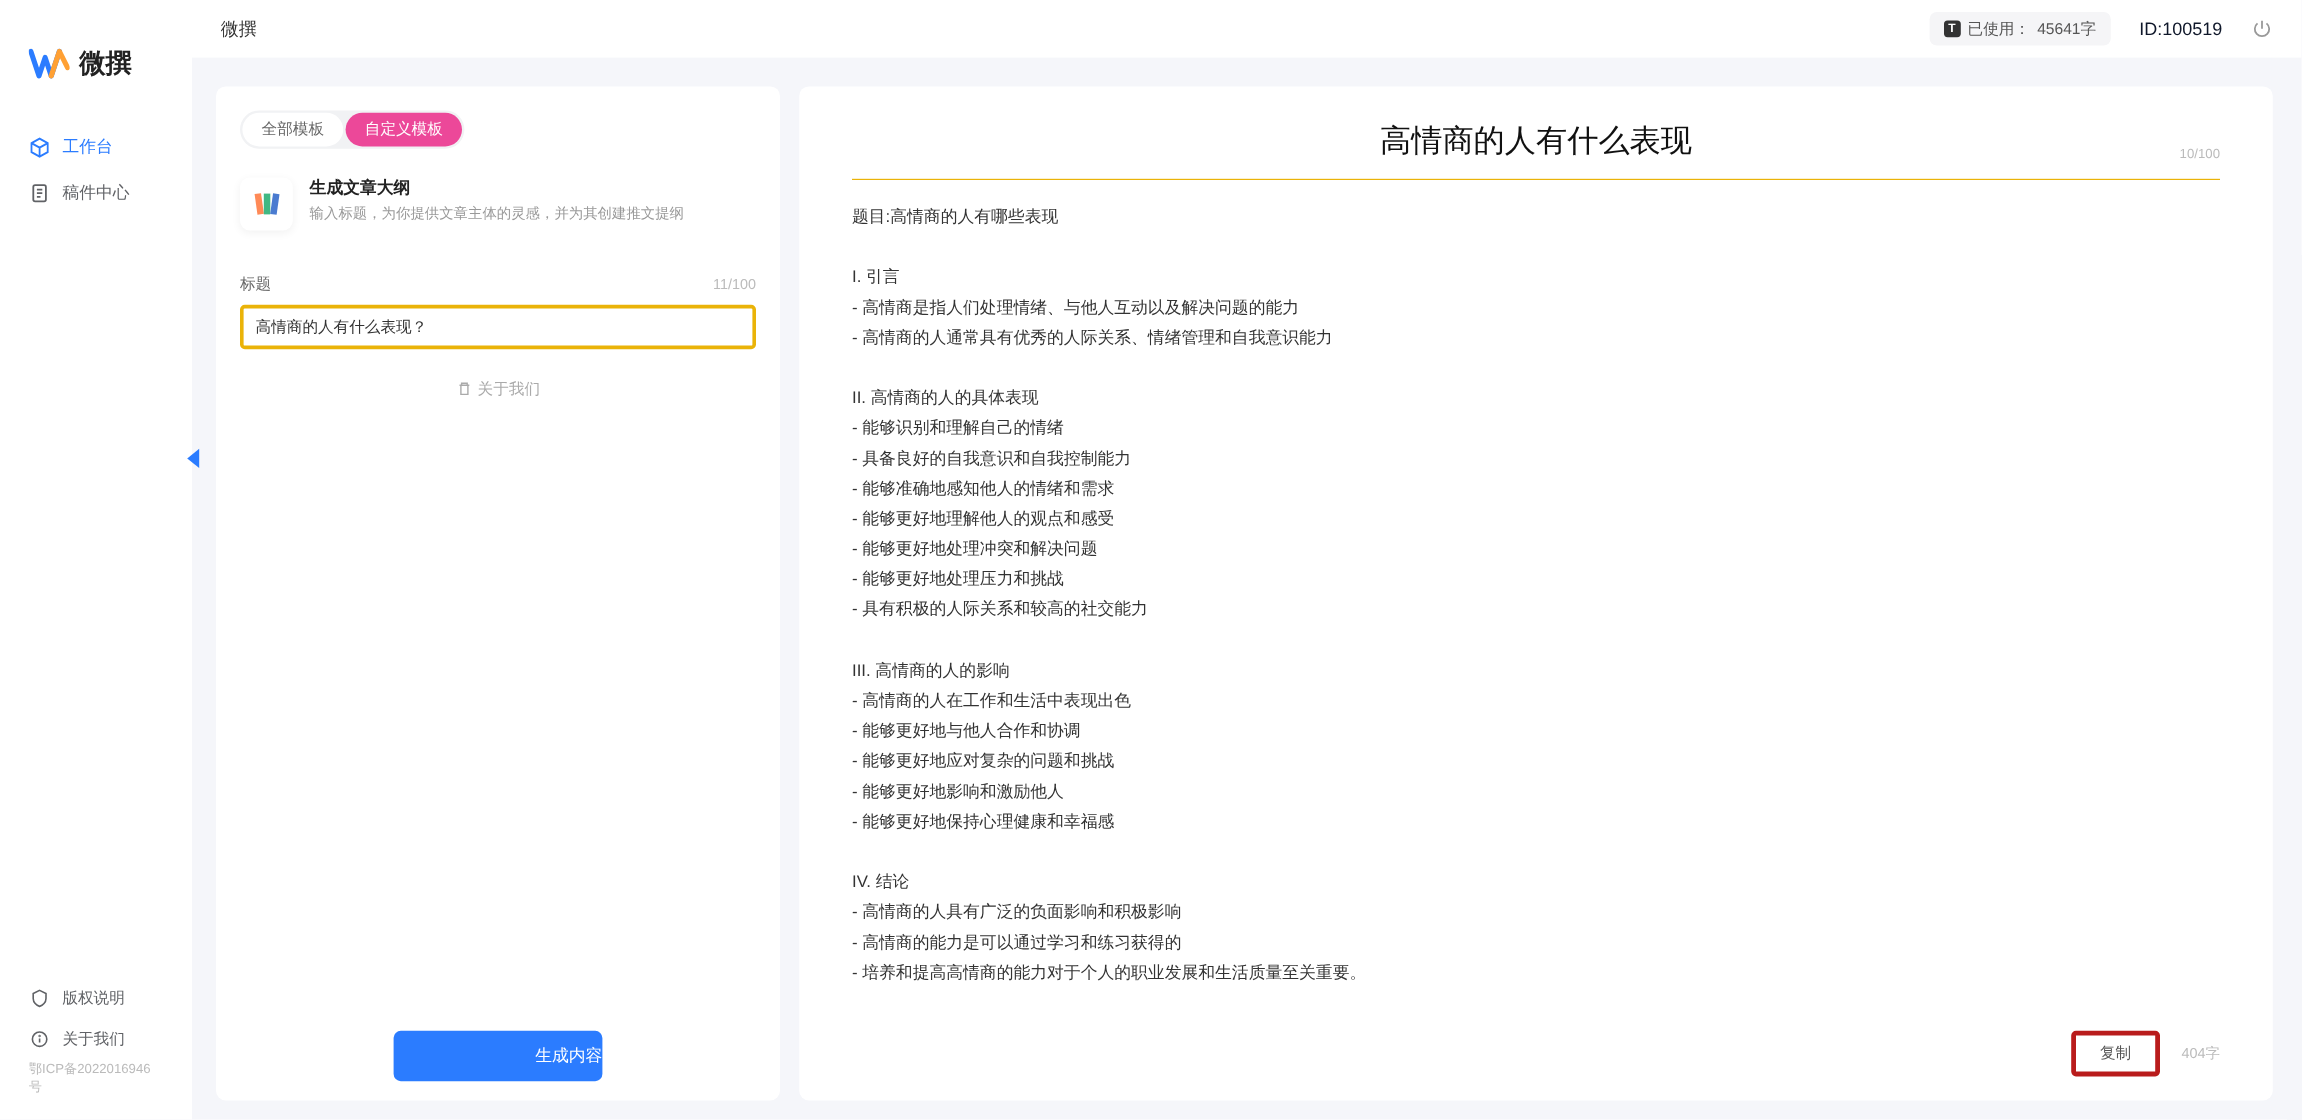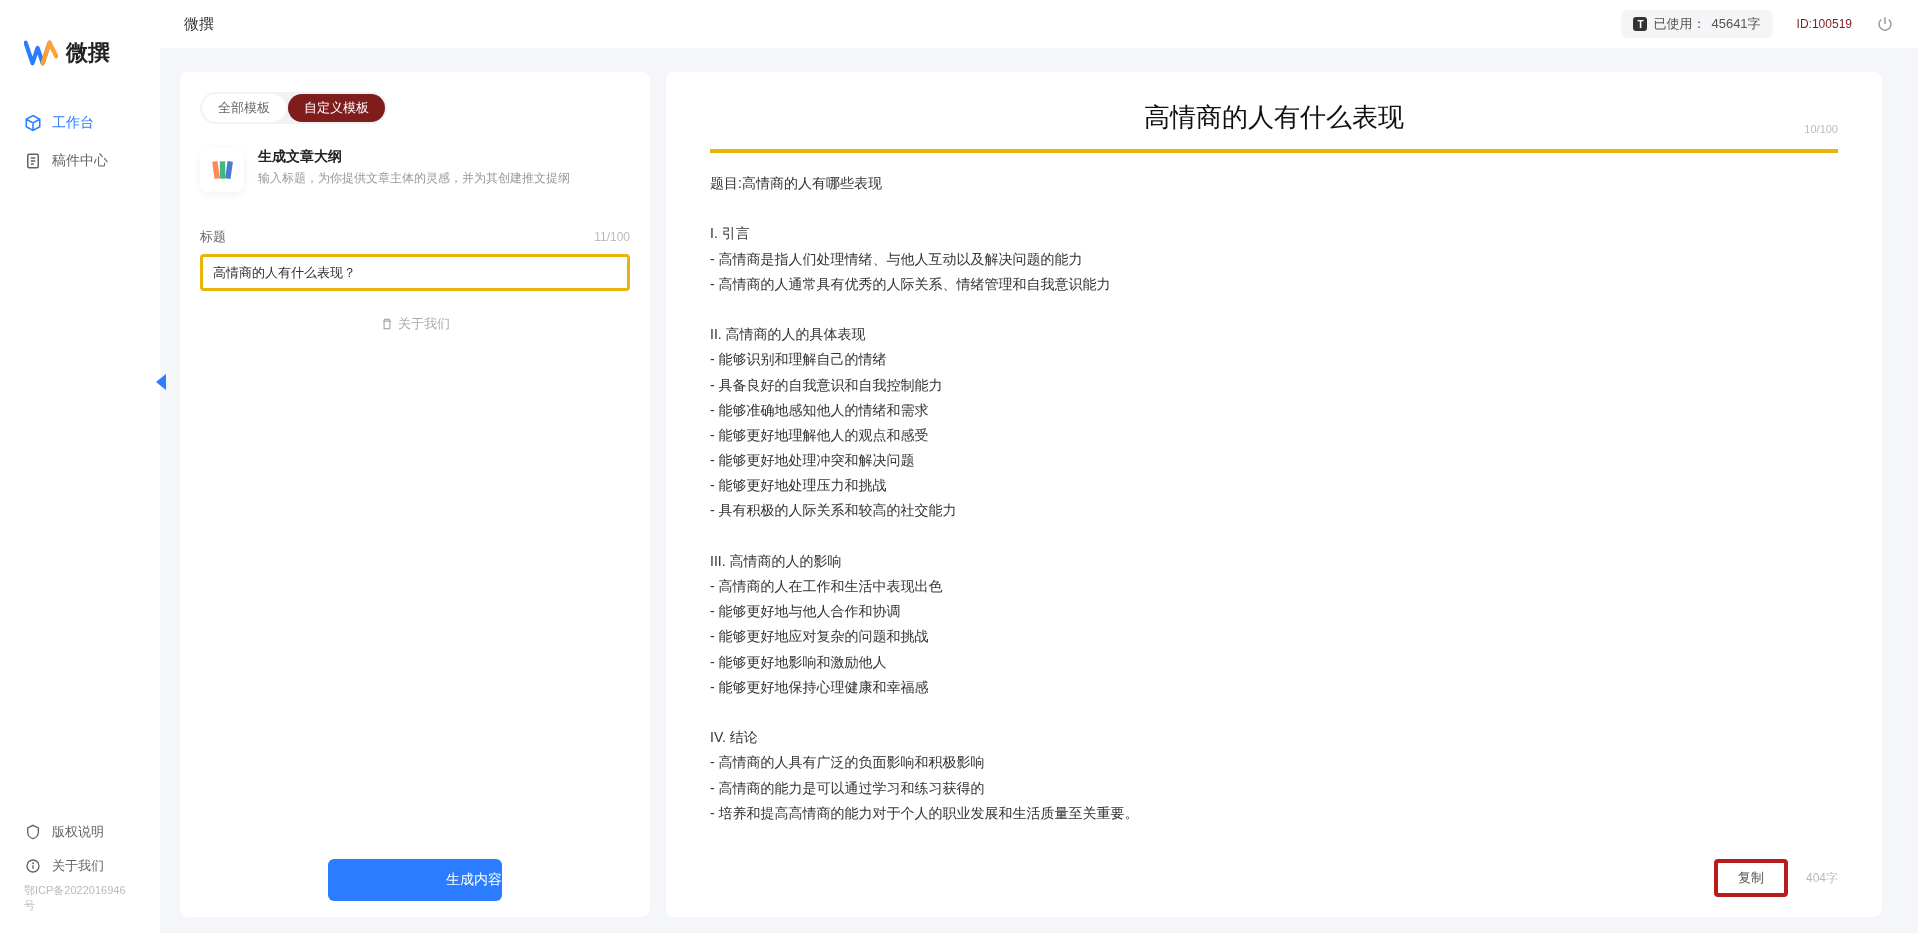--- a/index.html
+++ b/index.html
@@ -82,28 +82,28 @@
       color: #fff;
       border-radius: 3px;
       font-size: 10px;
       width: 14px;
       height: 14px;
       display: inline-flex;
       align-items: center;
       justify-content: center;
       font-weight: 600;
     }
-    .id-text { font-size: 12px; color: #7f1d1d; }
+    .id-text { font-size: 15px; color: #0f172a; }
     .power-icon { width: 18px; height: 18px; color: #999; cursor: pointer; }
 
     .workspace {
       flex: 1;
       display: flex;
       gap: 16px;
-      padding: 24px 36px 16px 20px;
+      padding: 24px 24px 16px 20px;
       min-height: 0;
     }
 
     
     .panel-left {
       width: 470px;
       background: #fff;
       border-radius: 8px;
       display: flex;
       flex-direction: column;
@@ -118,21 +118,21 @@
       width: fit-content;
     }
     .tab {
       padding: 5px 16px;
       border-radius: 999px;
       font-size: 13px;
       color: #666;
       cursor: pointer;
       background: #fff;
     }
-    .tab.active { background: #7f1d1d; color: #fff; }
+    .tab.active { background: #ec4899; color: #fff; }
     .tab.inactive { background: #fff; color: #666; }
     
     .template-card {
       display: flex;
       gap: 14px;
       margin-top: 24px;
     }
     .template-icon {
       width: 44px;
       height: 44px;
@@ -186,21 +186,21 @@
 
     
     .panel-right {
       flex: 1;
       background: #fff;
       border-radius: 8px;
       display: flex;
       flex-direction: column;
       padding: 28px 44px 20px;
     }
-    .doc-header { position: relative; text-align: center; padding-bottom: 14px; border-bottom: 4px solid #eab308; }
+    .doc-header { position: relative; text-align: center; padding-bottom: 14px; border-bottom: 1px solid #eab308; }
     .doc-title { font-family: "SimSun", "Songti SC", serif; font-size: 26px; color: #111; }
     .doc-title-count { position: absolute; right: 0; bottom: 14px; font-size: 11px; color: #bbb; }
     .doc-body {
       flex: 1;
       padding-top: 18px;
       font-size: 14px;
       line-height: 1.8;
       color: #333;
       white-space: pre-line;
       overflow: auto;

